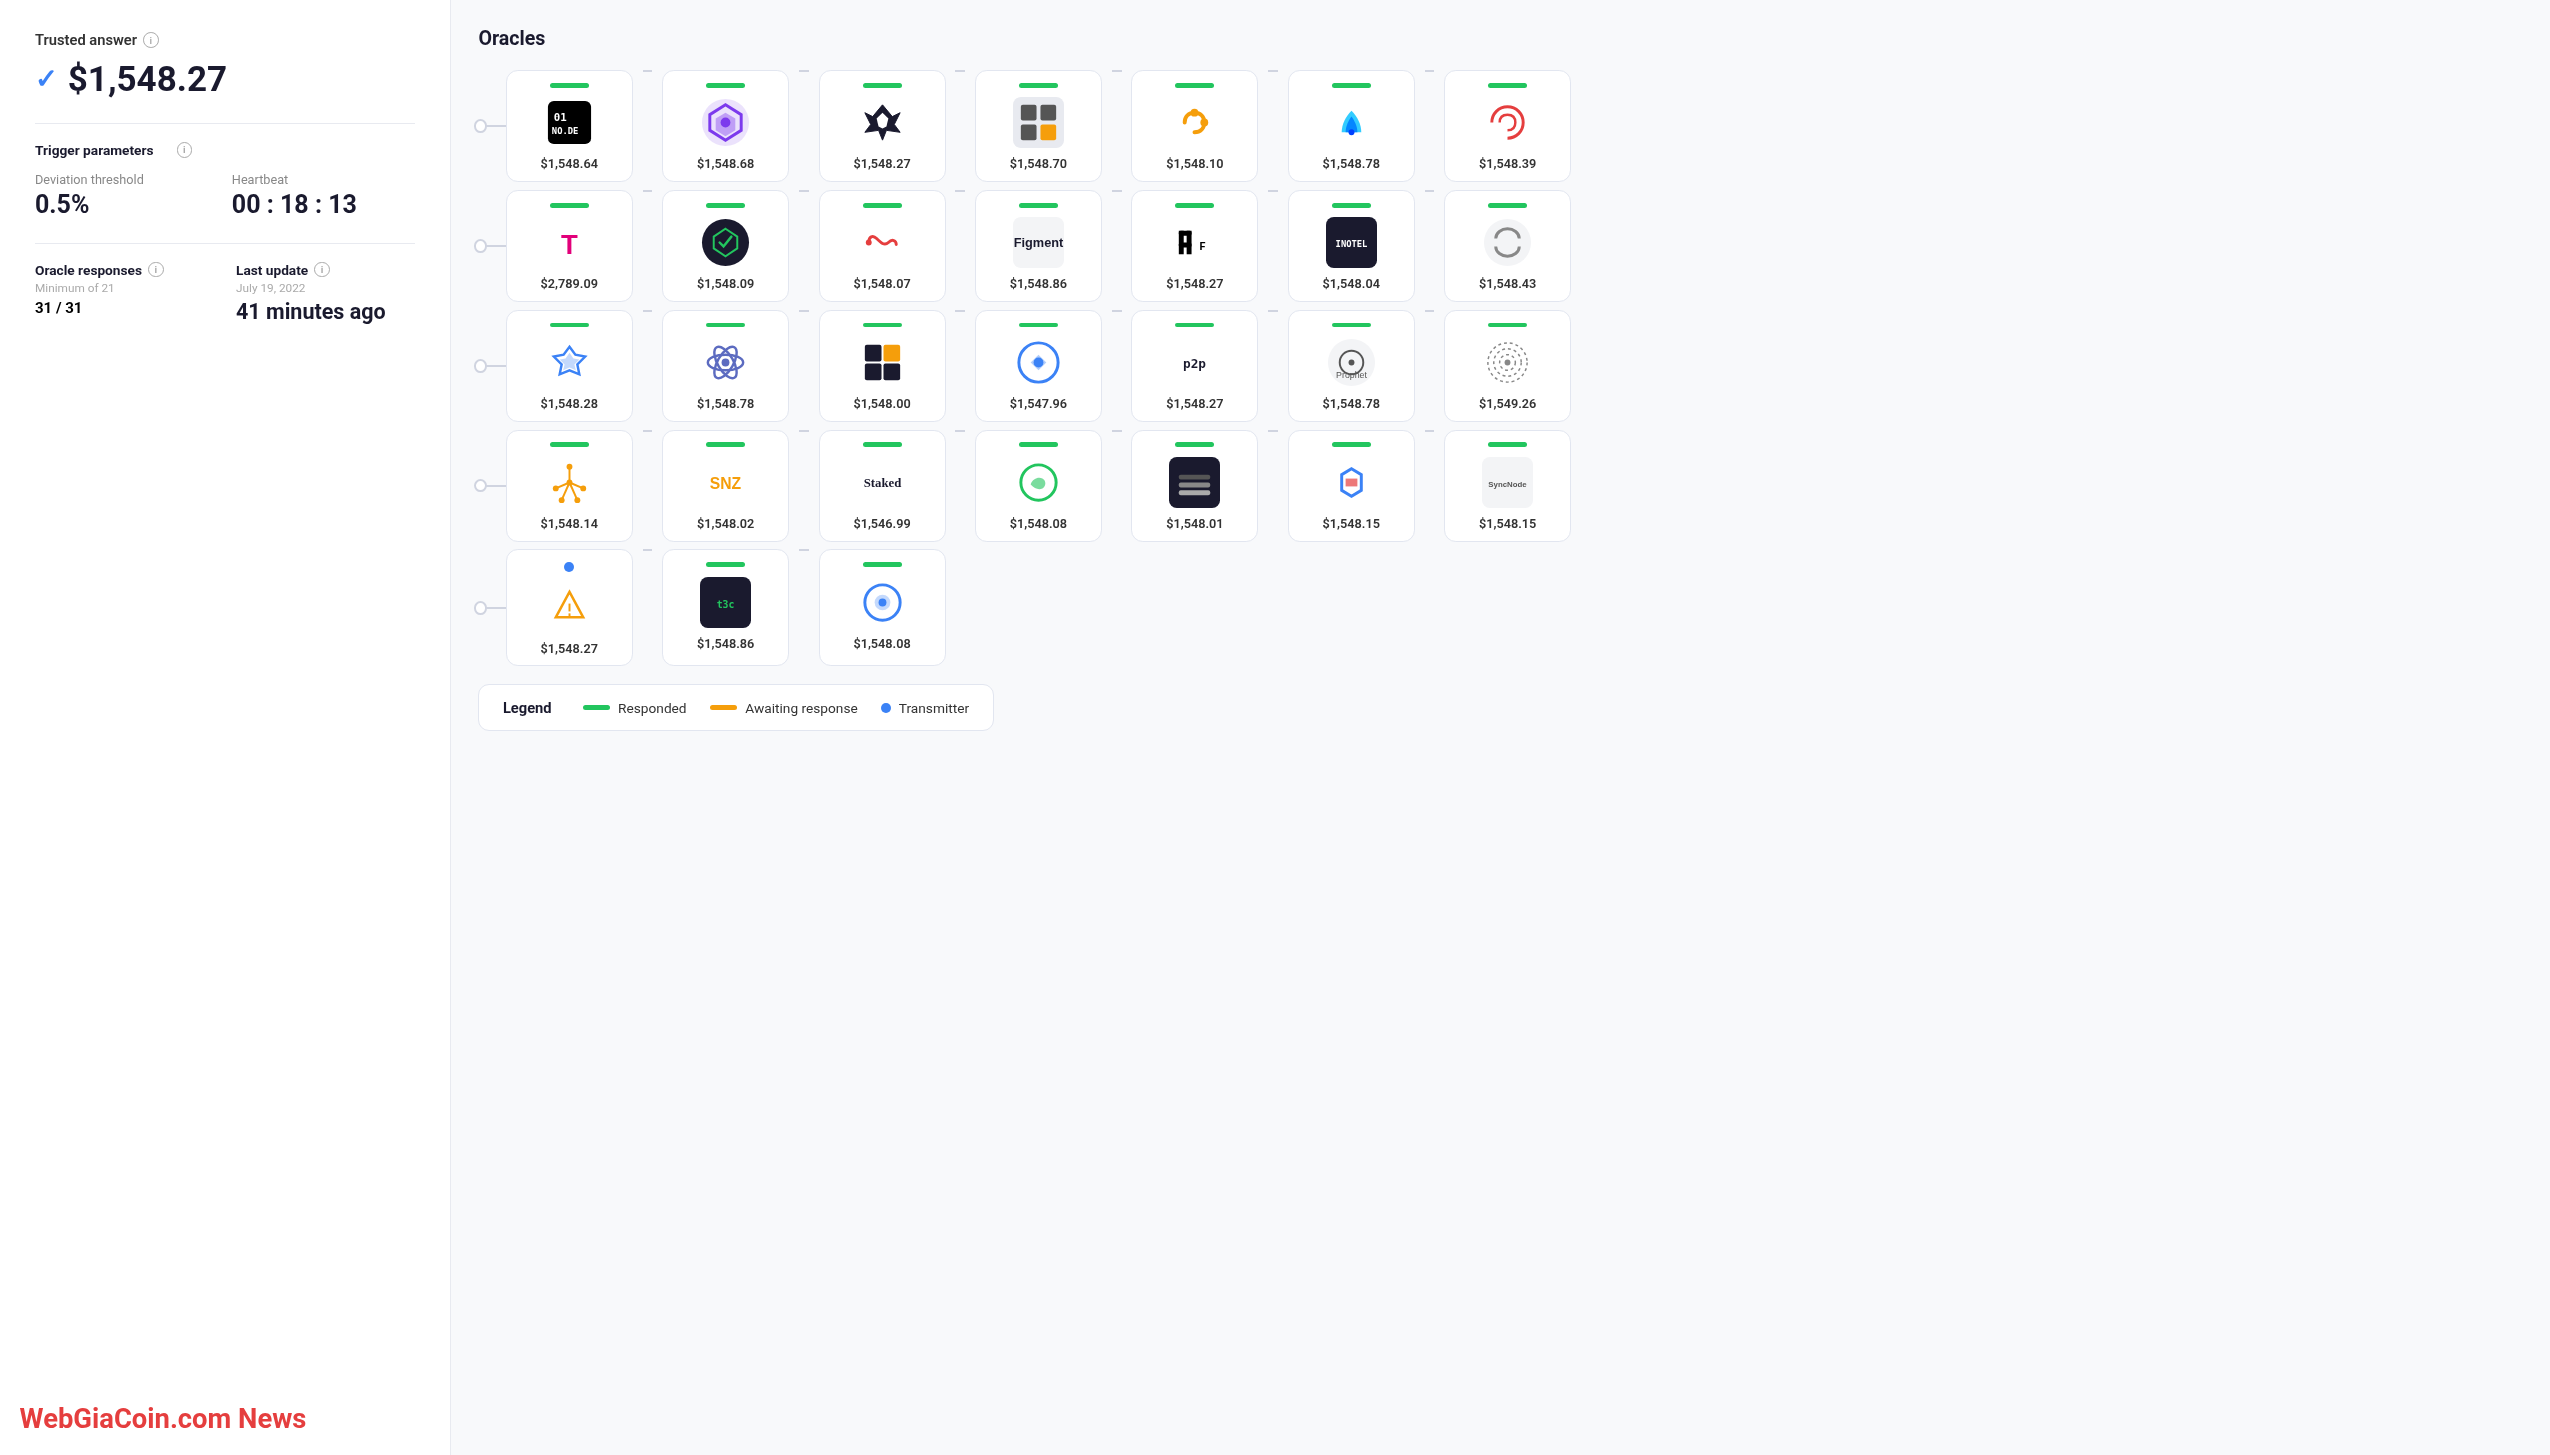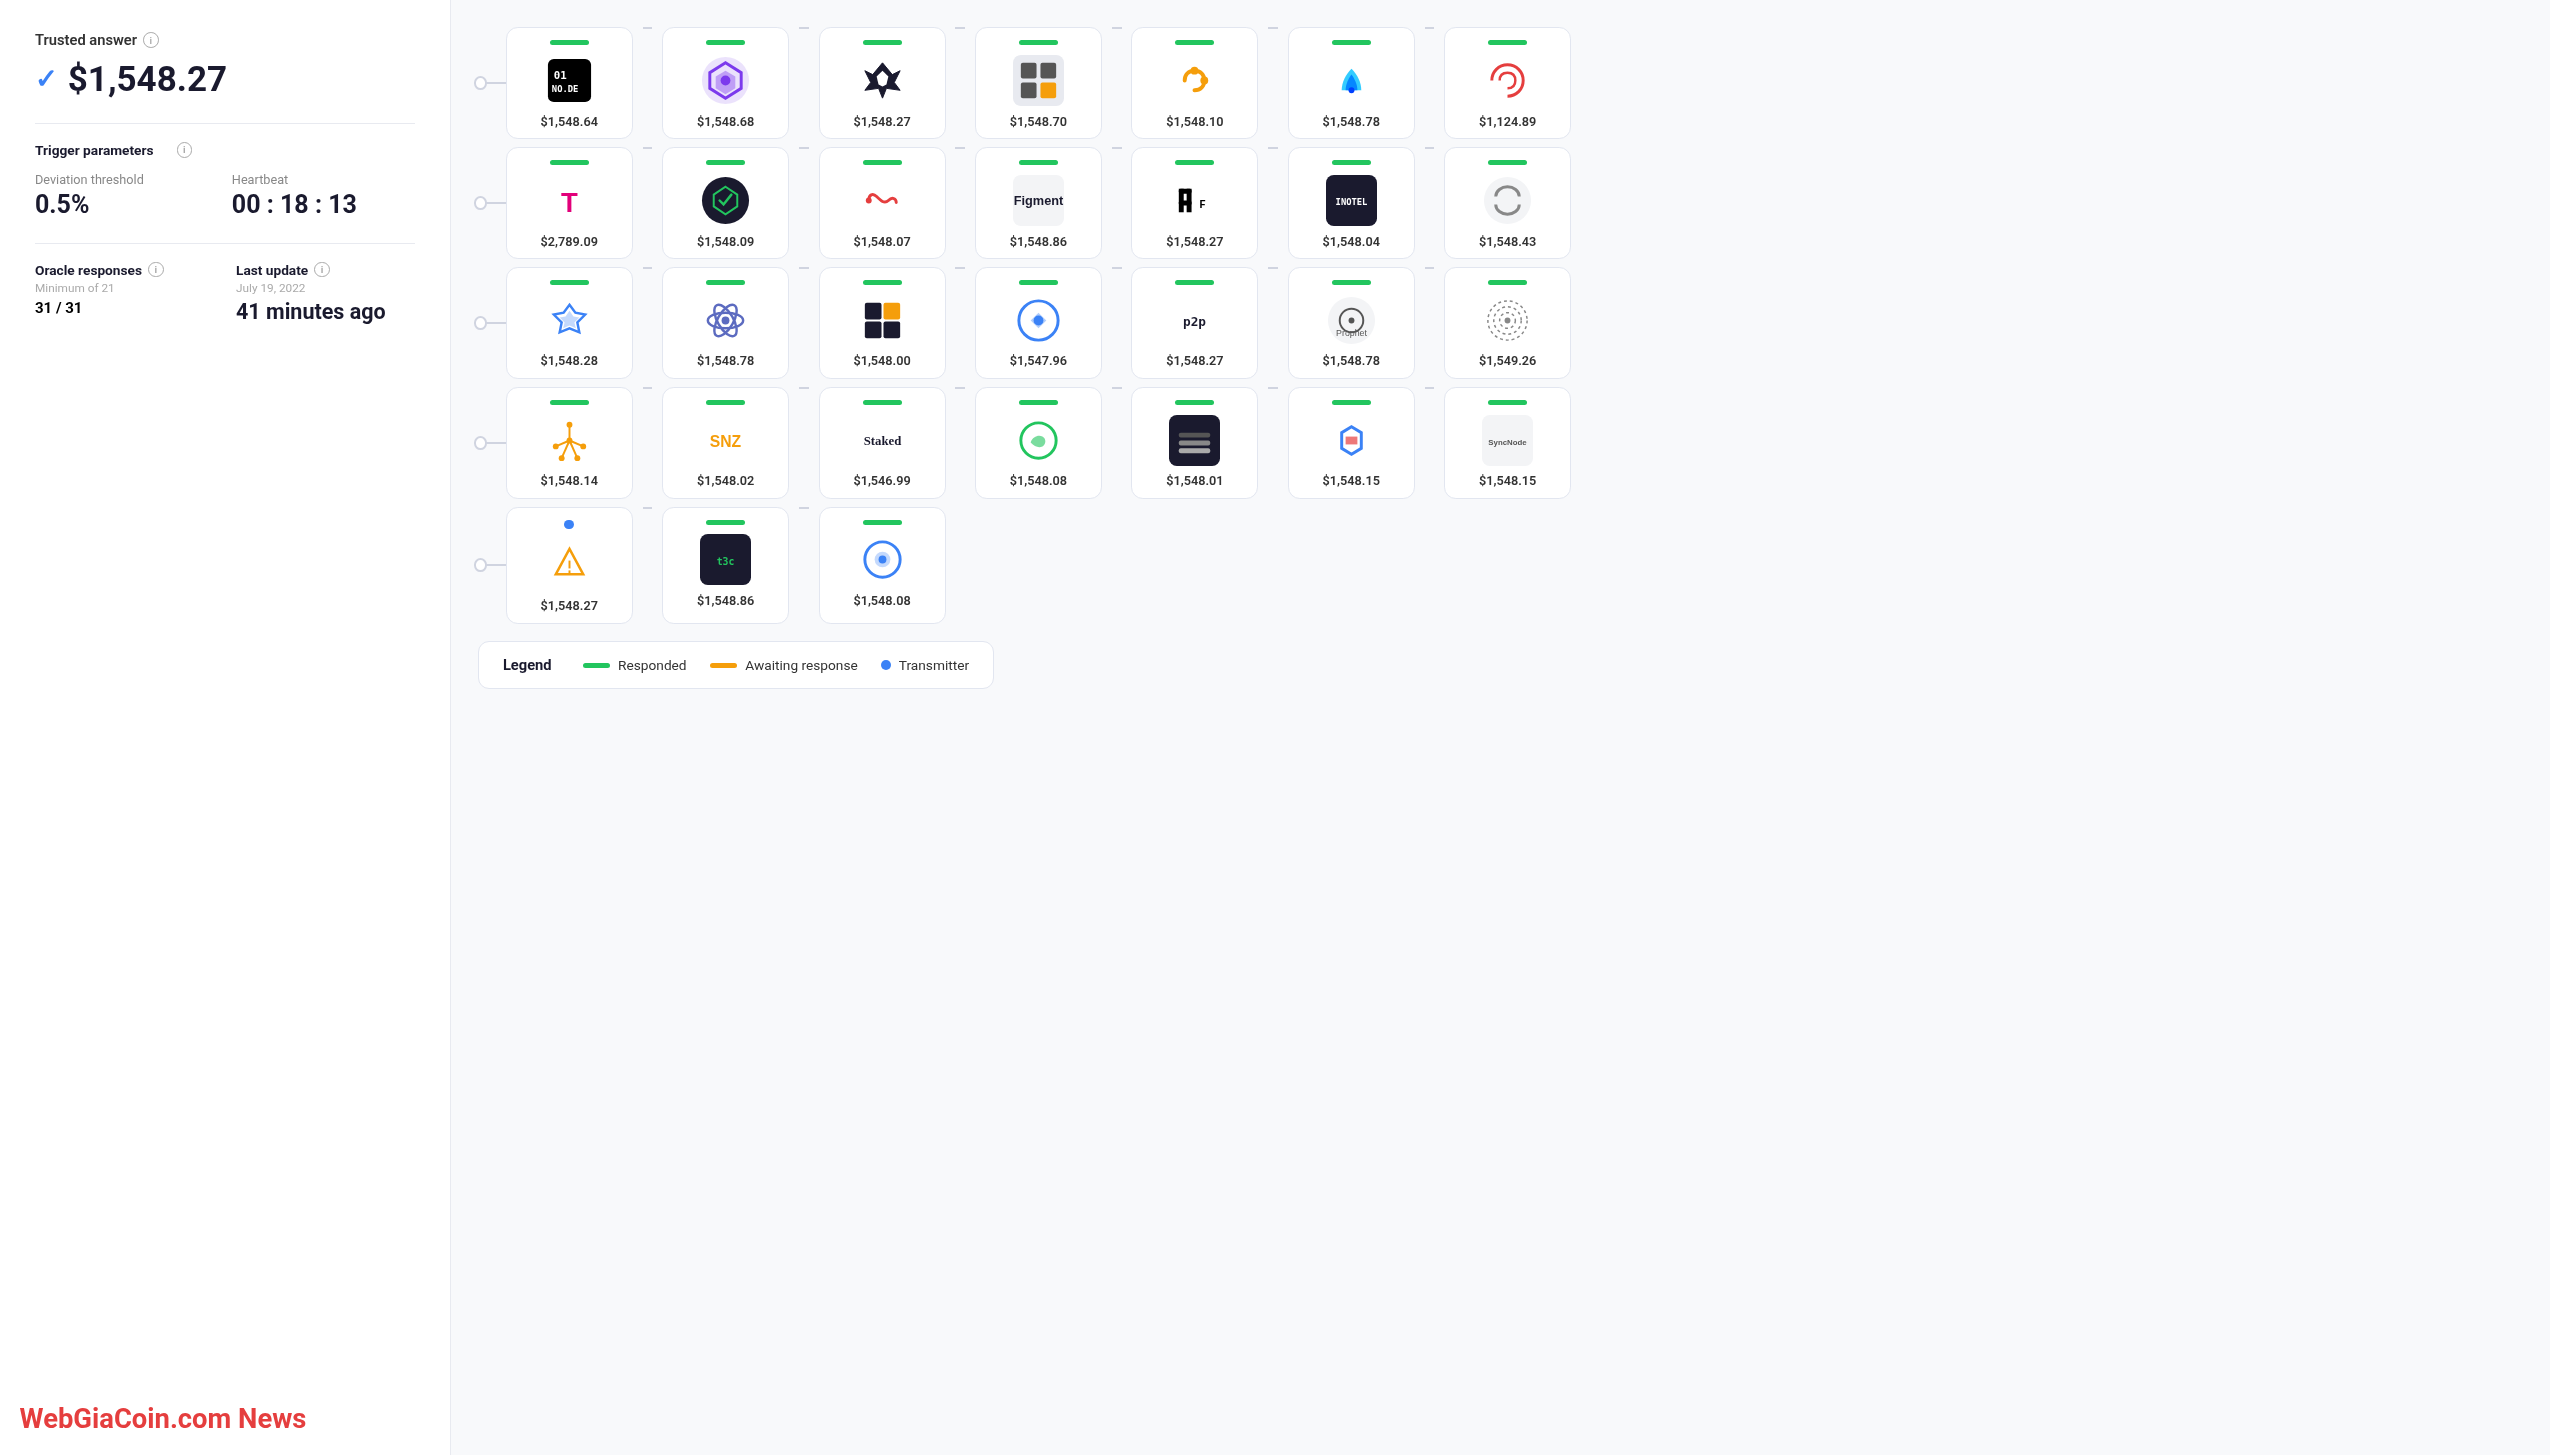--- a/index.html
+++ b/index.html
@@ -319,20 +319,21 @@
           <span>Last update</span>
           <span class="info-icon">i</span>
         </div>
         <div class="last-update-date">July 19, 2022</div>
         <div class="last-update-ago">41 minutes ago</div>
       </div>
     </div>
   </div>
 
   <div class="right-panel">
+    <div class="oracles-title">Oracles</div>
     <div class="oracles-grid-container" id="oracles-grid">
         <div class="oracle-row">
           <div class="row-connector-left"></div>
           <div class="cards-row">
             <div class="oracle-card">
               <div class="card-status-bar"></div>
               <div class="card-logo">
                 <svg viewBox="0 0 52 52" width="51" height="51">
       <rect width="52" height="52" rx="8" fill="#fff"></rect>
       <rect x="4" y="4" width="44" height="44" rx="6" fill="#000"></rect>
@@ -410,21 +411,21 @@
             <div class="row-connector"></div>
             <div class="oracle-card">
               <div class="card-status-bar"></div>
               <div class="card-logo">
                 <svg viewBox="0 0 52 52" width="51" height="51">
       <circle cx="26" cy="26" r="24" fill="#fff"></circle>
       <path d="M10 26 C10 17 17 10 26 10 C35 10 42 17 42 26 C42 35 35 42 26 42" stroke="#e53e3e" stroke-width="3" fill="none"></path>
       <path d="M18 26 C18 21 21 18 26 18 C31 18 34 21 34 26 C34 31 31 34 26 34" stroke="#e53e3e" stroke-width="2.5" fill="none"></path>
     </svg>
               </div>
-              <div class="card-price">$1,124.89</div>
+              <div class="card-price">$1,548.39</div>
             </div>
           </div>
         </div>
         <div class="oracle-row">
           <div class="row-connector-left"></div>
           <div class="cards-row">
             <div class="oracle-card">
               <div class="card-status-bar"></div>
               <div class="card-logo">
                 <svg viewBox="0 0 52 52" width="51" height="51">

